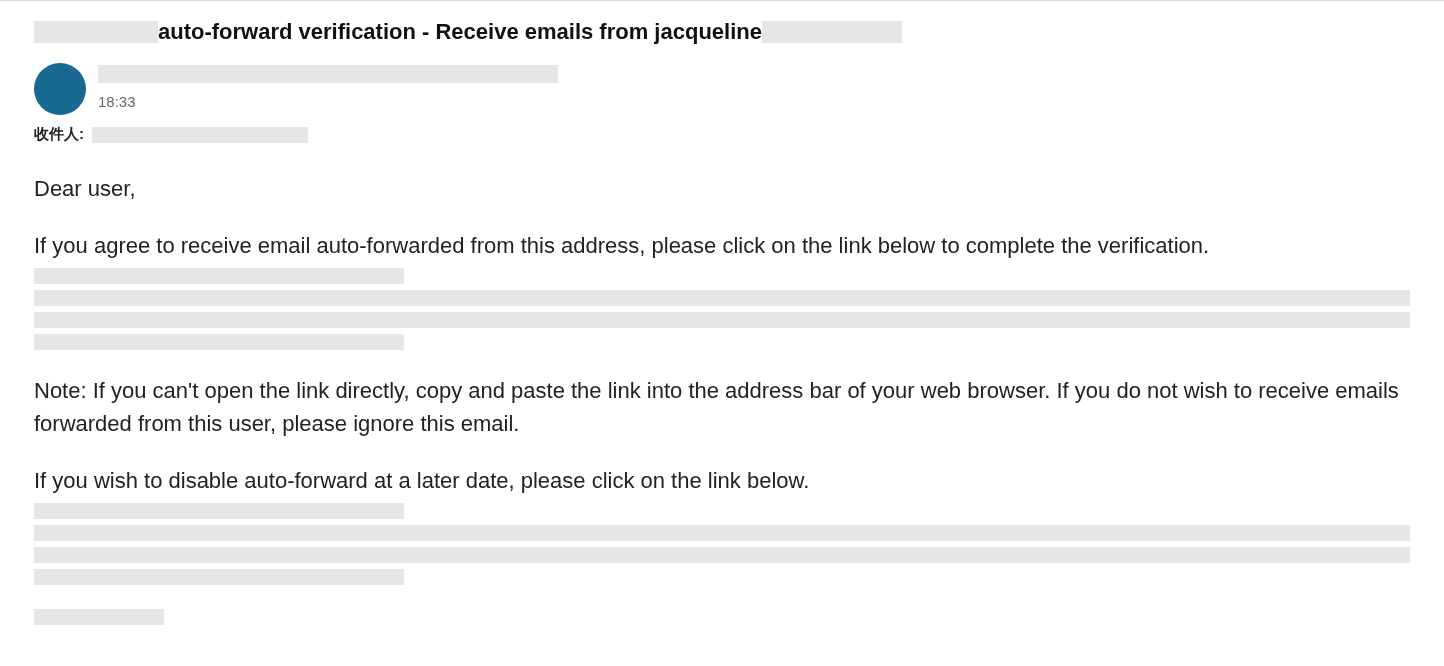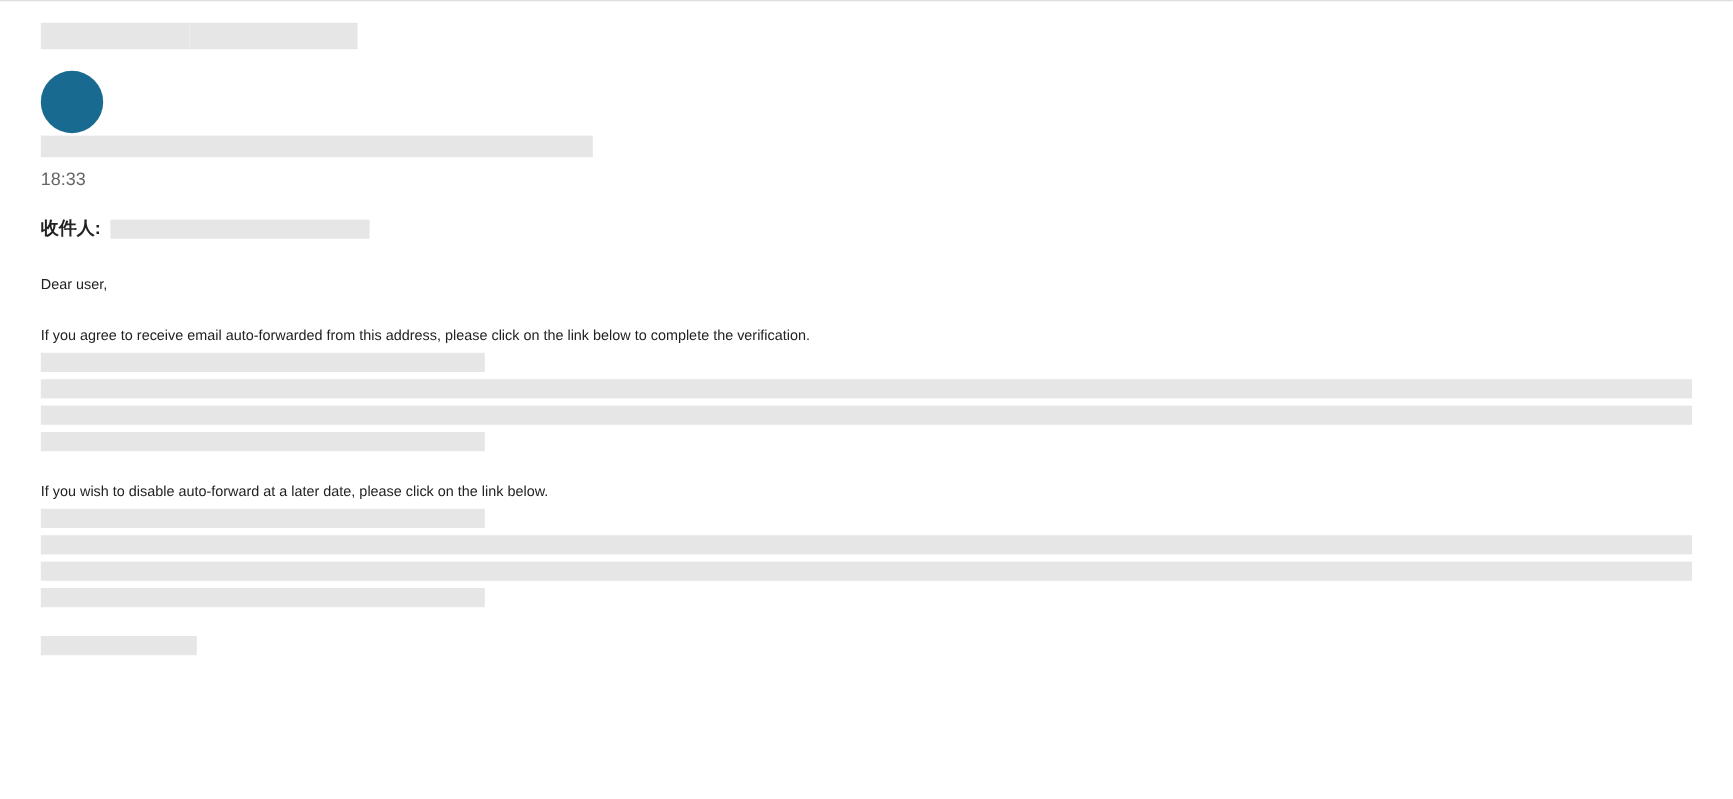--- a/index.html
+++ b/index.html
@@ -33,22 +33,21 @@
     }
     .red {
       display: inline-block;
       background: #e6e6e6;
       height: 18px;
       vertical-align: middle;
     }
     .header-row {
       display: flex;
       align-items: flex-start;
-      margin-bottom: 22px;
-      flex-direction: column;
+      margin-bottom: 10px;
     }
     .avatar {
       width: 52px;
       height: 52px;
       border-radius: 50%;
       background: #196a91;
       flex-shrink: 0;
       margin-right: 12px;
     }
     .header-meta { padding-top: 2px; }
@@ -73,21 +72,21 @@
     .recipient-red {
       display: inline-block;
       background: #e6e6e6;
       width: 216px;
       height: 16px;
       vertical-align: middle;
       margin-left: 4px;
     }
     .body-section p {
       margin: 0 0 0 0;
-      font-size: 12px;
+      font-size: 22px;
       line-height: 1.5;
       color: #222;
     }
     .block { margin-bottom: 24px; }
     .inline-red {
       display: inline-block;
       background: #e6e6e6;
       height: 16px;
       vertical-align: middle;
     }
@@ -100,20 +99,21 @@
     .mt20 { margin-top: 20px; }
     .nowrap { white-space: nowrap; }
   </style>
 </head>
 <body>
 
 <div class="container">
 
   <div class="subject-row">
     <span class="red" style="width:124px; height:22px;"></span>
+    <span class="subject-text"> auto-forward verification - Receive emails from jacqueline</span>
     <span class="red" style="width:140px; height:22px;"></span>
   </div>
 
   <div class="header-row">
     <div class="avatar"></div>
     <div class="header-meta">
       <span class="sender-red"></span>
       <span class="time">18:33</span>
     </div>
   </div>
@@ -131,20 +131,23 @@
 
 
     <div class="block">
       <p>If you agree to receive email auto-forwarded from this address, please click on the link below to complete the verification.</p>
       <span class="link-block-red" style="width:370px;"></span>
       <span class="link-block-red" style="width:100%;"></span>
       <span class="link-block-red" style="width:100%;"></span>
       <span class="link-block-red" style="width:370px;"></span>
     </div>
 
+    <div class="block mt20">
+      <p>Note: If you can't open the link directly, copy and paste the link into the address bar of your web browser. If you do not wish to receive emails forwarded from this user, please ignore this email.</p>
+    </div>
 
     <div class="block">
       <p>If you wish to disable auto-forward at a later date, please click on the link below.</p>
       <span class="link-block-red" style="width:370px;"></span>
       <span class="link-block-red" style="width:100%;"></span>
       <span class="link-block-red" style="width:100%;"></span>
       <span class="link-block-red" style="width:370px;"></span>
     </div>
 
     <div class="block mt20">

